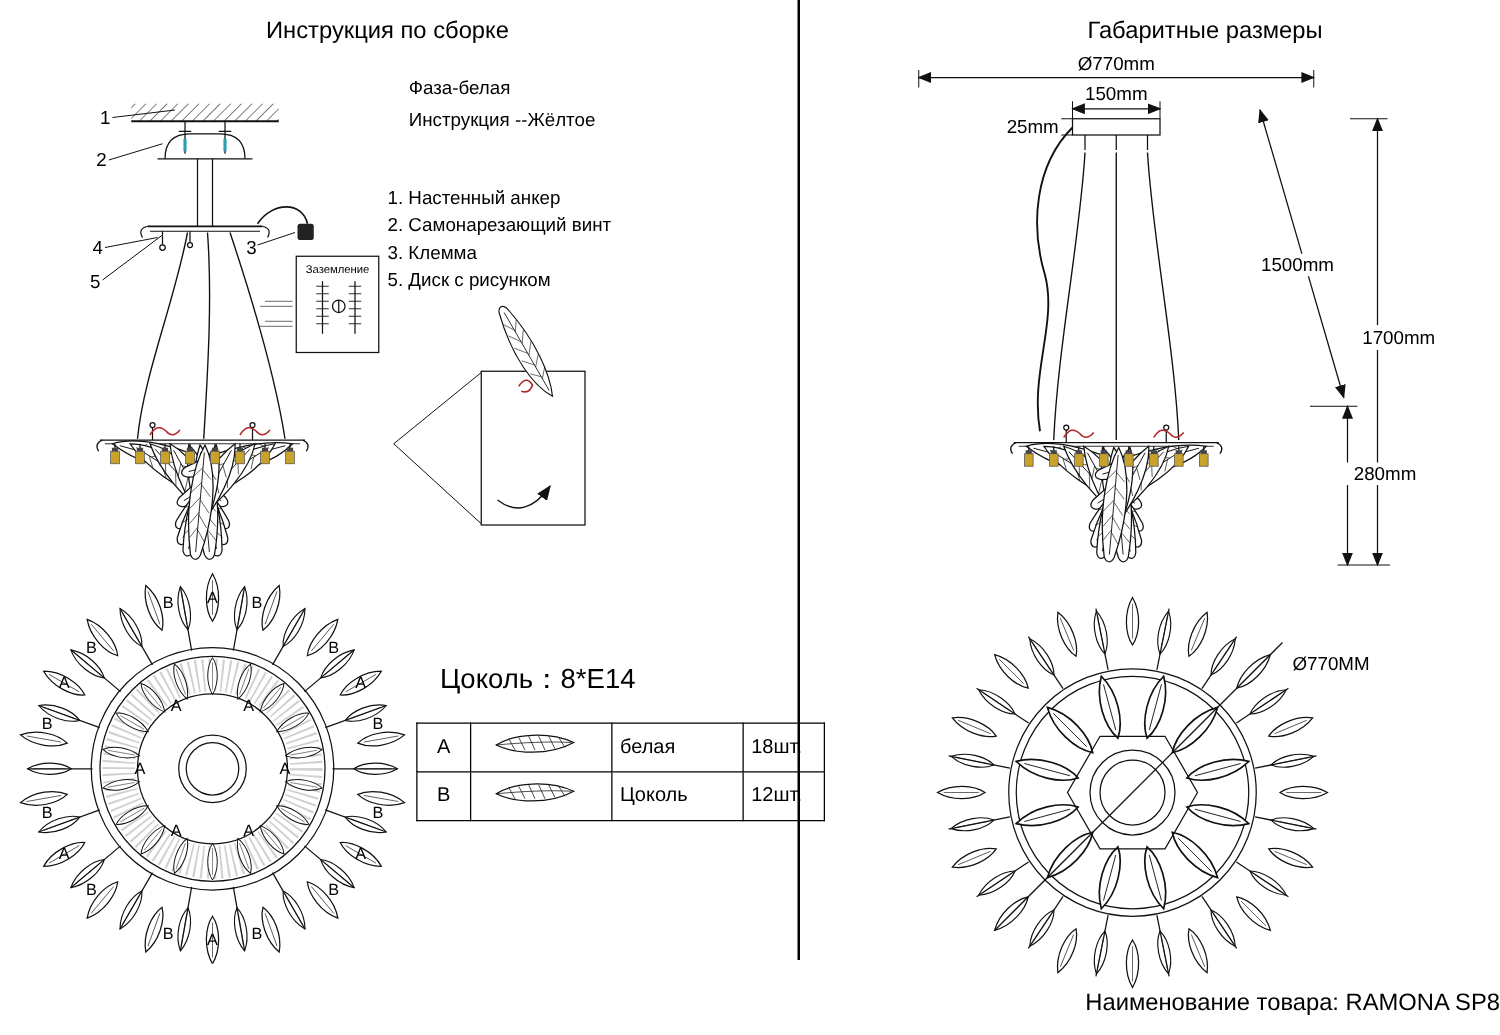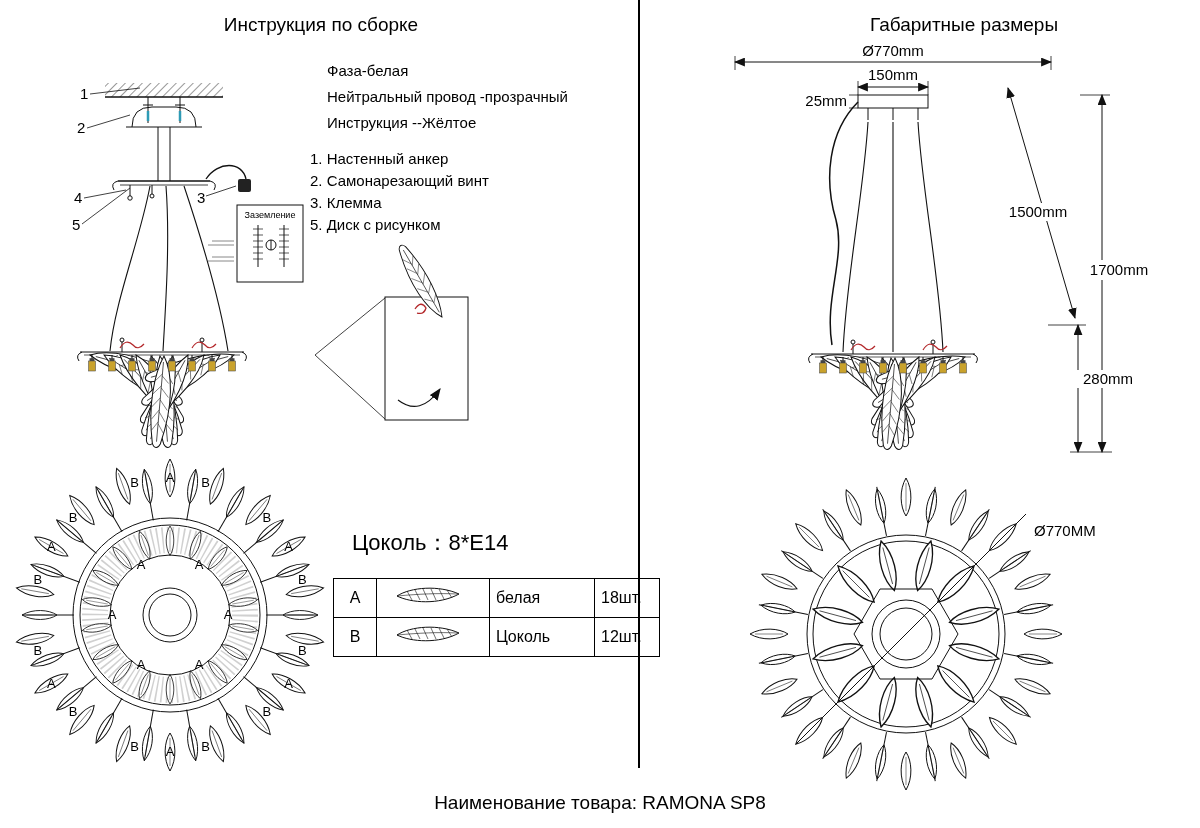--- a/index.html
+++ b/index.html
@@ -11,21 +11,21 @@
   .title{font-size:19px;text-align:center;}
   .wiring div{font-size:15px;line-height:26px;}
   .parts div{font-size:15px;line-height:22px;}
   .socket-label{font-size:22px;}
   table.legend{border-collapse:collapse;}
   table.legend td{border:1.2px solid #000;height:38px;padding:0 6px;font-size:16px;}
   td.lc{width:30px;text-align:center;}
   td.ic{width:100px;}
   td.nc{width:92px;}
   td.qc{width:52px;}
-  .footer{font-size:19px;text-align:center;width:1200px;}
+  .footer{font-size:19px;text-align:right;width:1200px;}
   .divider{width:1.5px;background:#000;}
   text{fill:#000;stroke:none;}
   .dim{font-size:15px;}
   g[data-ring].letters{font-size:13px;}
 </style>
 </head>
 <body>
 
 <svg width="0" height="0" style="position:absolute">
   <defs>
@@ -84,26 +84,25 @@
       <use href="#socket" x="170" y="63"></use>
       <use href="#socket" x="190" y="63"></use>
       <use href="#socket" x="210" y="63"></use>
       <use href="#socket" x="230" y="63"></use>
     </g>
   </defs>
 </svg>
 
 <div class="abs divider" style="left:638px;top:0;height:768px;"></div>
 
-<div class="abs txt title" style="left:0;top:14px;width:620px;padding-left:11px;">Инструкция по сборке</div>
+<div class="abs txt title" style="left:0;top:14px;width:620px;">Инструкция по сборке</div>
 <div class="abs txt title" style="left:640px;top:14px;width:648px;">Габаритные размеры</div>
 
 <div class="abs txt wiring" style="left:310px;top:58px;margin-left:17px;">
   <div>Фаза-белая</div>
-  <div>Нейтральный провод -прозрачный</div>
   <div>Инструкция --Жёлтое</div>
 </div>
 
 <div class="abs txt parts" style="left:310px;top:148px;width:185px;">
   <div>1. Настенный анкер</div>
   <div>2. Самонарезающий винт</div>
   <div>3. Клемма</div>
   <div>5. Диск с рисунком</div>
 </div>
 

